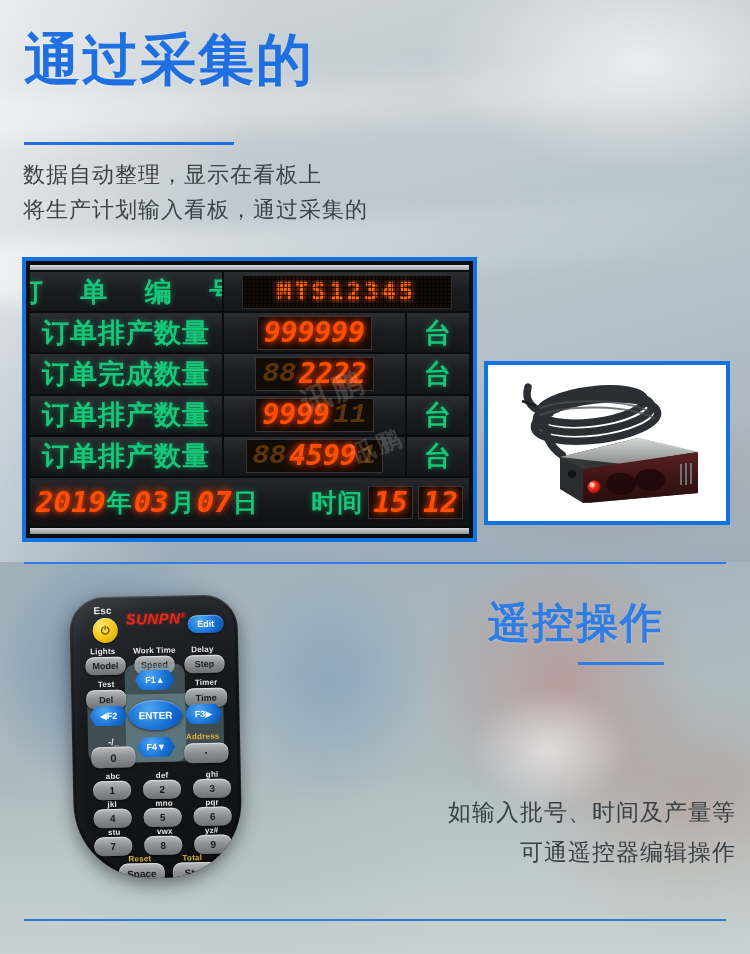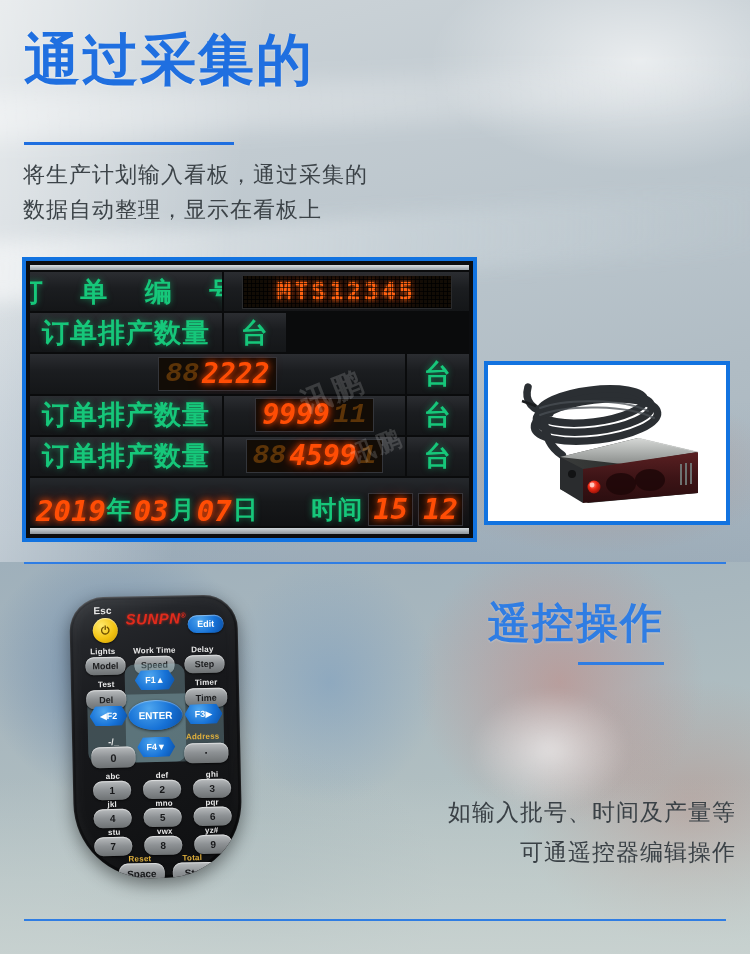--- a/index.html
+++ b/index.html
@@ -221,21 +221,21 @@
   .seg.dim {
     color: #5c3408;
     text-shadow: none;
     font-family: Liberation Mono, monospace;
   }
 
   .datebar {
     flex: 0 0 48px;
     background: linear-gradient(180deg,#25282c 0%,#16181a 50%,#101113 100%);
     display: flex;
-    align-items: flex-end;
+    align-items: center;
     padding: 0 6px;
     gap: 1px;
     position: relative;
     overflow: hidden;
   }
   .datebar .seg { font-size: 29px; }
   .datebar .zh-green { font-size: 25px; }
   .datebar .gap-wide { width: 70px; }
   .clock-box {
     background: #120c06;
@@ -439,22 +439,22 @@
 
   <div class="bg-top"></div>
   <div class="bg-blur-streak"></div>
   <div class="bg-blur-streak2"></div>
   <div class="bg-bottom"></div>
   <div class="bg-bottom-glow"></div>
 
   <div class="hdr-title">通过采集的</div>
   <div class="hdr-rule"></div>
   <div class="hdr-sub">
+    <div>数据自动整理，显示在看板上</div>
     <div>将生产计划输入看板，通过采集的</div>
-    <div>数据自动整理，显示在看板上</div>
   </div>
 
   <div class="board">
     <div class="board-inner">
       <div class="board-top-strip"></div>
 
       <div class="row">
         <div class="cell label">
           <span class="zh-green spaced">订 单 编 号</span>
         </div>
@@ -462,26 +462,34 @@
           <div class="dotmatrix">
             <span>MTS12345</span>
           </div>
         </div>
       </div>
 
       <div class="row">
         <div class="cell label">
           <span class="zh-green">订单排产数量</span>
         </div>
+        <div class="cell value">
+          <div class="seg-box">
+            <span class="seg">999999</span>
+          </div>
+        </div>
         <div class="cell unit">
           <span class="zh-green unit">台</span>
         </div>
       </div>
 
       <div class="row">
+        <div class="cell label">
+          <span class="zh-green">订单完成数量</span>
+        </div>
         <div class="cell value">
           <div class="seg-box">
             <span class="seg dim">88</span>
             <span class="seg">2222</span>
           </div>
         </div>
         <div class="cell unit">
           <span class="zh-green unit">台</span>
         </div>
       </div>

